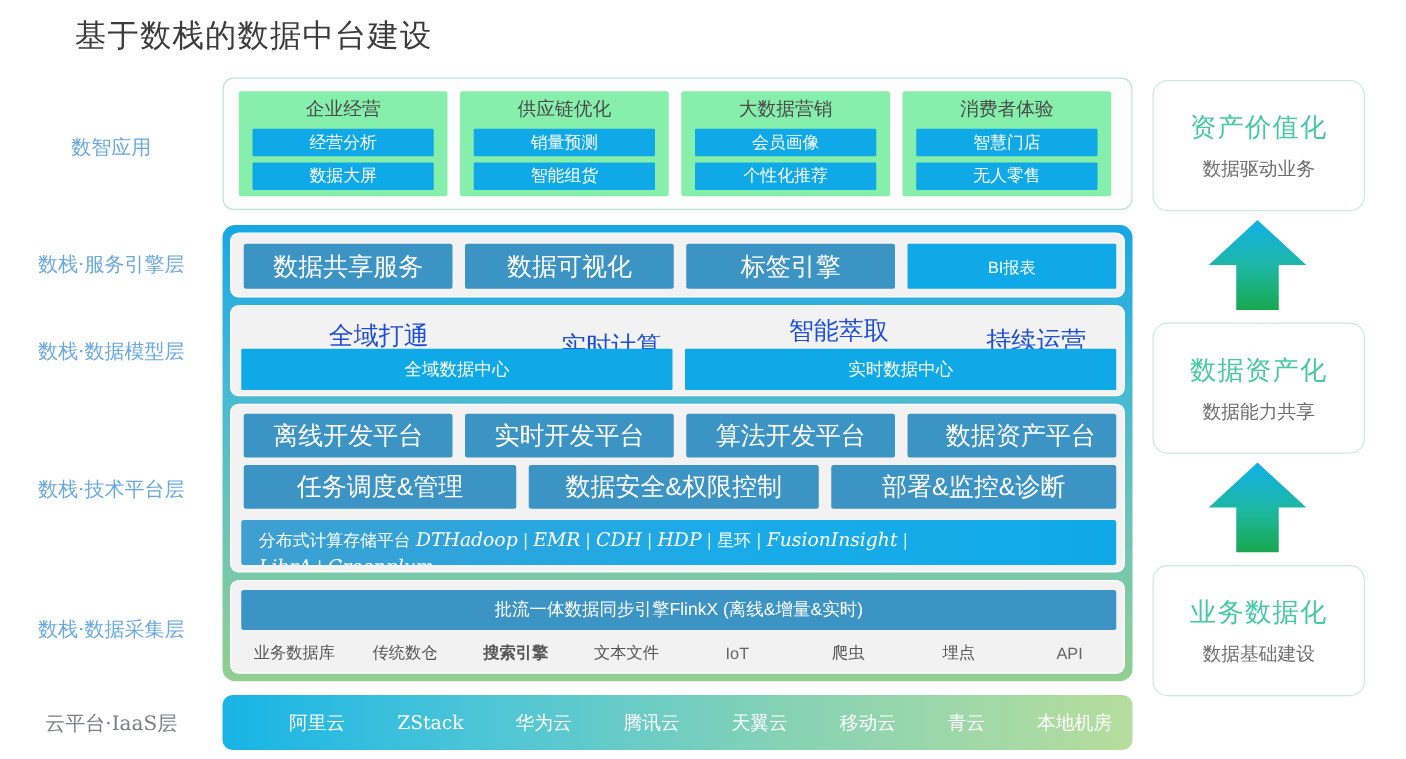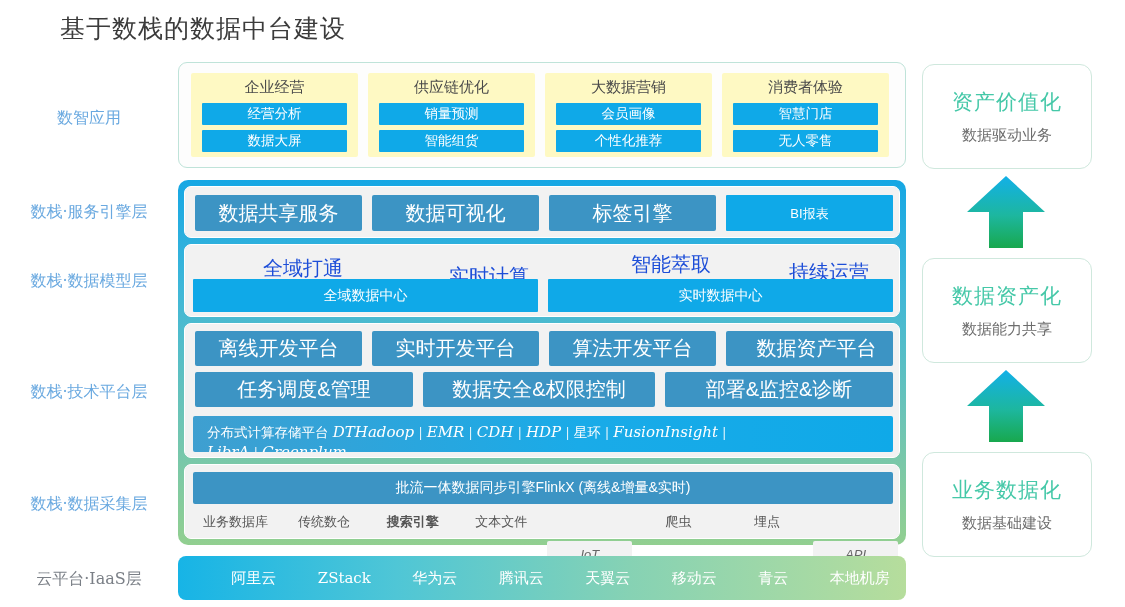--- a/index.html
+++ b/index.html
@@ -30,21 +30,21 @@
   .abs{position:absolute;box-sizing:border-box;}
   .center{display:flex;align-items:center;justify-content:center;text-align:center;}
   .blue-btn{background:#0fa9e8;color:#fff;font-size:13.5px;border-radius:1px;}
   .blue-btn-dim{background:#3c94c4;color:#fff;font-size:20px;border-radius:2px;}
 
   
   .app-layer{
     left:178px;top:62px;width:728px;height:106px;
     background:#fdfdfd;border:1.4px solid #bfe3d9;border-radius:9px;
   }
-  .app-col{background:#fef9c3;border-radius:2px;}
+  .app-col{background:#86efac;border-radius:2px;}
   .app-col-title{
     position:absolute;left:0;right:0;top:5px;text-align:center;
     font-size:15px;color:#4a4a4a;
     font-family:"DejaVu Serif","Liberation Serif",serif;
   }
 
   
   .mid-wrap{
     left:178px;top:180px;width:728px;height:365px;border-radius:10px;
     background:linear-gradient(180deg,#16a7e4 0%,#3fb7d8 30%,#6cc4b6 65%,#92cf90 100%);
@@ -74,21 +74,21 @@
     font-size:13.5px;line-height:20px;
     font-family:"DejaVu Serif","Liberation Serif",serif;
   }
   .dist-text .en{font-style:italic;font-size:15px;}
   .sep{opacity:.85;padding:0 4px;}
 
   
   .chip{
     background:#f2f2f2;color:#555;font-size:13px;border-radius:2px;
   }
-  .chip.en{font-style:italic;color:#666;margin-top:32px;}
+  .chip.en{color:#666;}
 
   
   .cloud-bar{
     left:178px;top:556px;width:728px;height:44px;border-radius:8px;
     background:linear-gradient(90deg,#17b4e6 0%,#4fc6d6 30%,#86d2b4 62%,#b6dd9c 100%);
     display:flex;align-items:center;justify-content:space-around;padding:0 14px;
     box-sizing:border-box;
   }
   .cloud-item{color:#fff;font-size:15px;white-space:nowrap;
     font-family:"DejaVu Serif","Liberation Serif",serif;margin-left:37px;}

